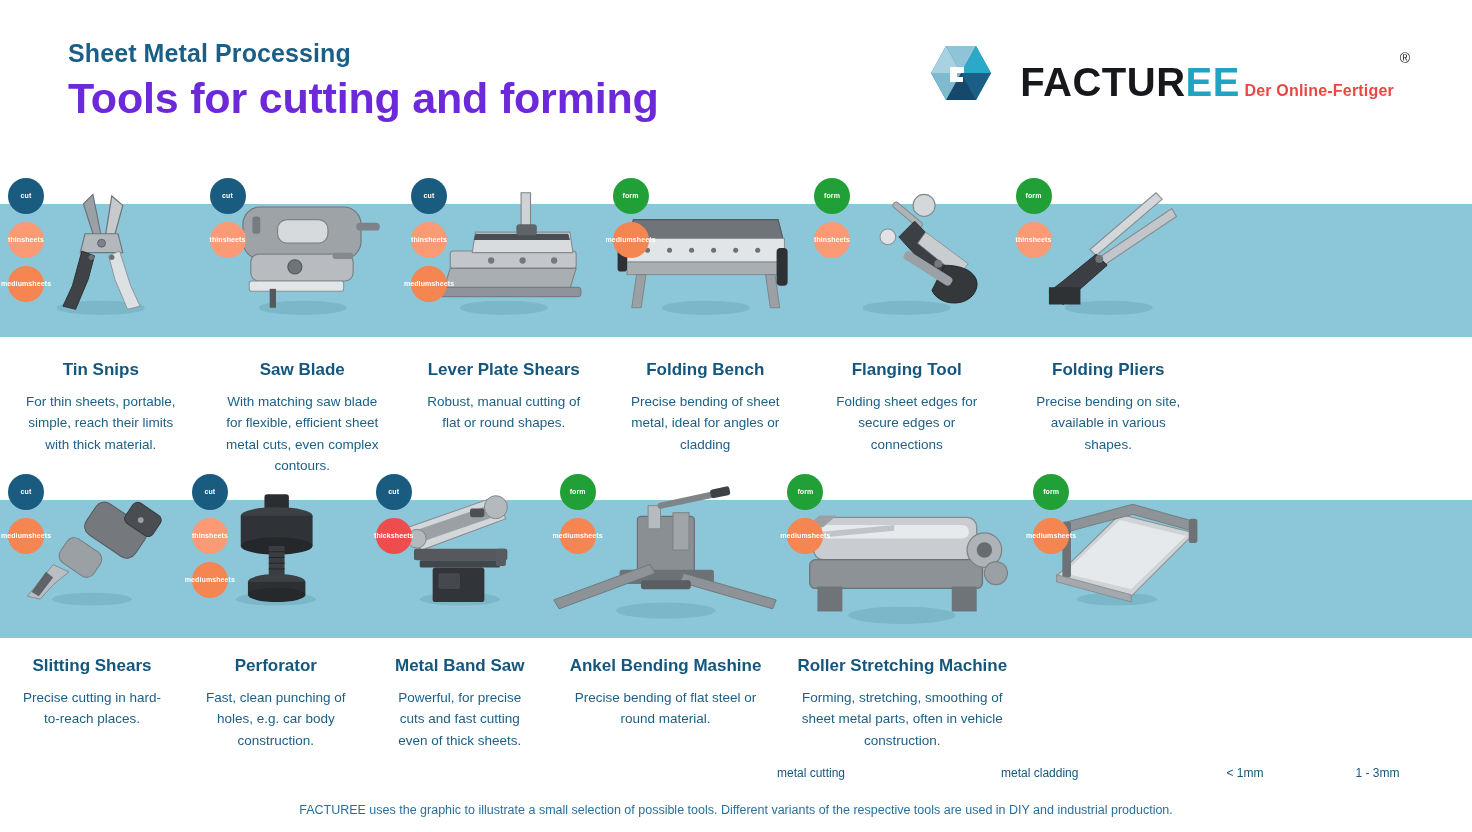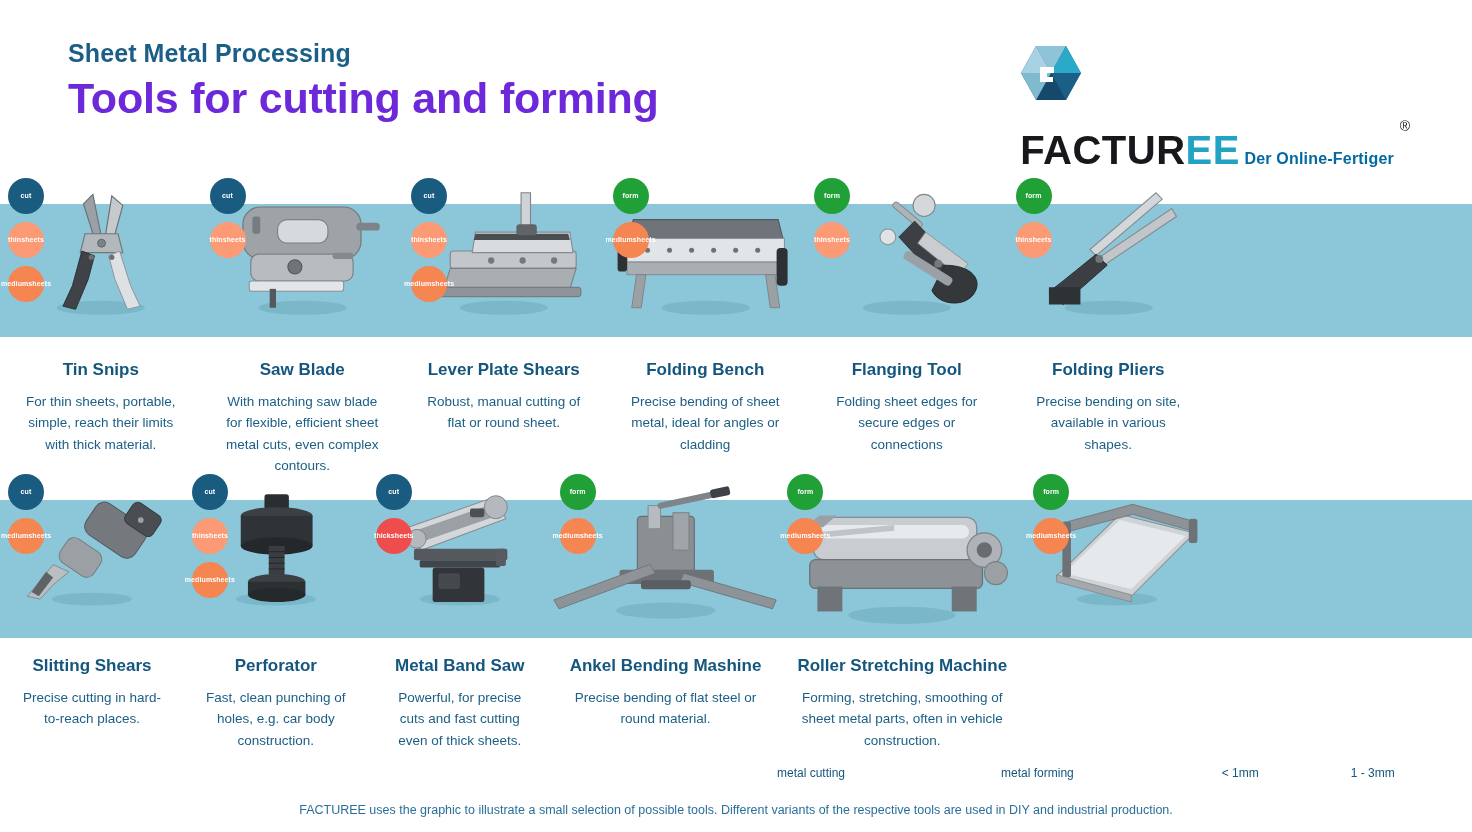--- a/index.html
+++ b/index.html
@@ -17,34 +17,34 @@
   .kicker {
     font-size: 25px; font-weight: 700; color:#1b5f86;
     letter-spacing: 0.1px; line-height: 1.2;
   }
   .main-title {
     font-size: 43px; font-weight: 700; color:#6d28d9;
     line-height: 1.25; margin-top: 4px; letter-spacing: -0.2px;
   }
 
   
-  .logo { position:absolute; right:78px; top:44px; display:flex; align-items:flex-start; gap:28px;flex-direction:column; }
+  .logo { position:absolute; right:78px; top:44px; display:flex; align-items:flex-end; gap:28px; }
   .logo-mark { width:62px; height:58px; flex:none; }
   .logo-text { position:relative; }
   .logo-word {
     font-size: 40px; font-weight: 700; color:#16181c;
     letter-spacing: 0.5px; line-height:1;
   }
   .logo-word .teal { color:#23a3c4; }
   .logo-reg {
     position:absolute; top:-12px; right:-16px;
     font-size:14px; color:#16181c; font-weight:500;
   }
   .logo-tag {
-    text-align:right; font-size:16px; color:#0369a1;
+    text-align:right; font-size:16px; color:#ef4444;
     font-weight:600; margin-top:4px; letter-spacing:0.2px;
   }
 
   
   .band { position:absolute; left:0; width:1472px; background:#8cc7d9; }
   .band-1 { top:204px; height:133px; }
   .band-2 { top:500px; height:138px; }
 
   
   .row { position:absolute; left:0; width:1209px; display:grid; grid-template-columns: repeat(6, 1fr); }
@@ -244,21 +244,21 @@
               <span>sheets</span>
             </div>
             <div class="badge medium">
               <span>medium</span>
               <span>sheets</span>
             </div>
           </div>
         </div>
         <div class="card-body">
           <div class="card-title">Lever Plate Shears</div>
-          <div class="card-desc">Robust, manual cutting of flat or round sheet.</div>
+          <div class="card-desc">Robust, manual cutting of flat or round shapes.</div>
         </div>
       </div>
       <div class="card">
         <div class="art">
           <div class="tool-img">
             <svg viewBox="0 0 256 170">
               <ellipse cx="128" cy="152" rx="56" ry="9" fill="#6aa9bc" opacity=".55"></ellipse>
               <g>
                 <path d="M36 40 L220 40 L226 64 L30 64 Z" fill="#6f747a" stroke="#53585c" stroke-width="1.4"></path>
                 <rect x="28" y="64" width="200" height="30" fill="#e2e5e8" stroke="#8d9296" stroke-width="1.4"></rect>
@@ -562,21 +562,21 @@
       <div class="legend-item lg-1">
         <div class="legend-badge cut">
           <span>cut</span>
         </div>
         <span class="legend-label">metal cutting</span>
       </div>
       <div class="legend-item lg-2">
         <div class="legend-badge form">
           <span>form</span>
         </div>
-        <span class="legend-label">metal forming</span>
+        <span class="legend-label">metal cladding</span>
       </div>
       <div class="legend-item lg-3">
         <div class="legend-badge thin">
           <span>thin</span>
           <span>sheets</span>
         </div>
         <span class="legend-label">&lt; 1mm</span>
       </div>
       <div class="legend-item lg-4">
         <div class="legend-badge medium">

